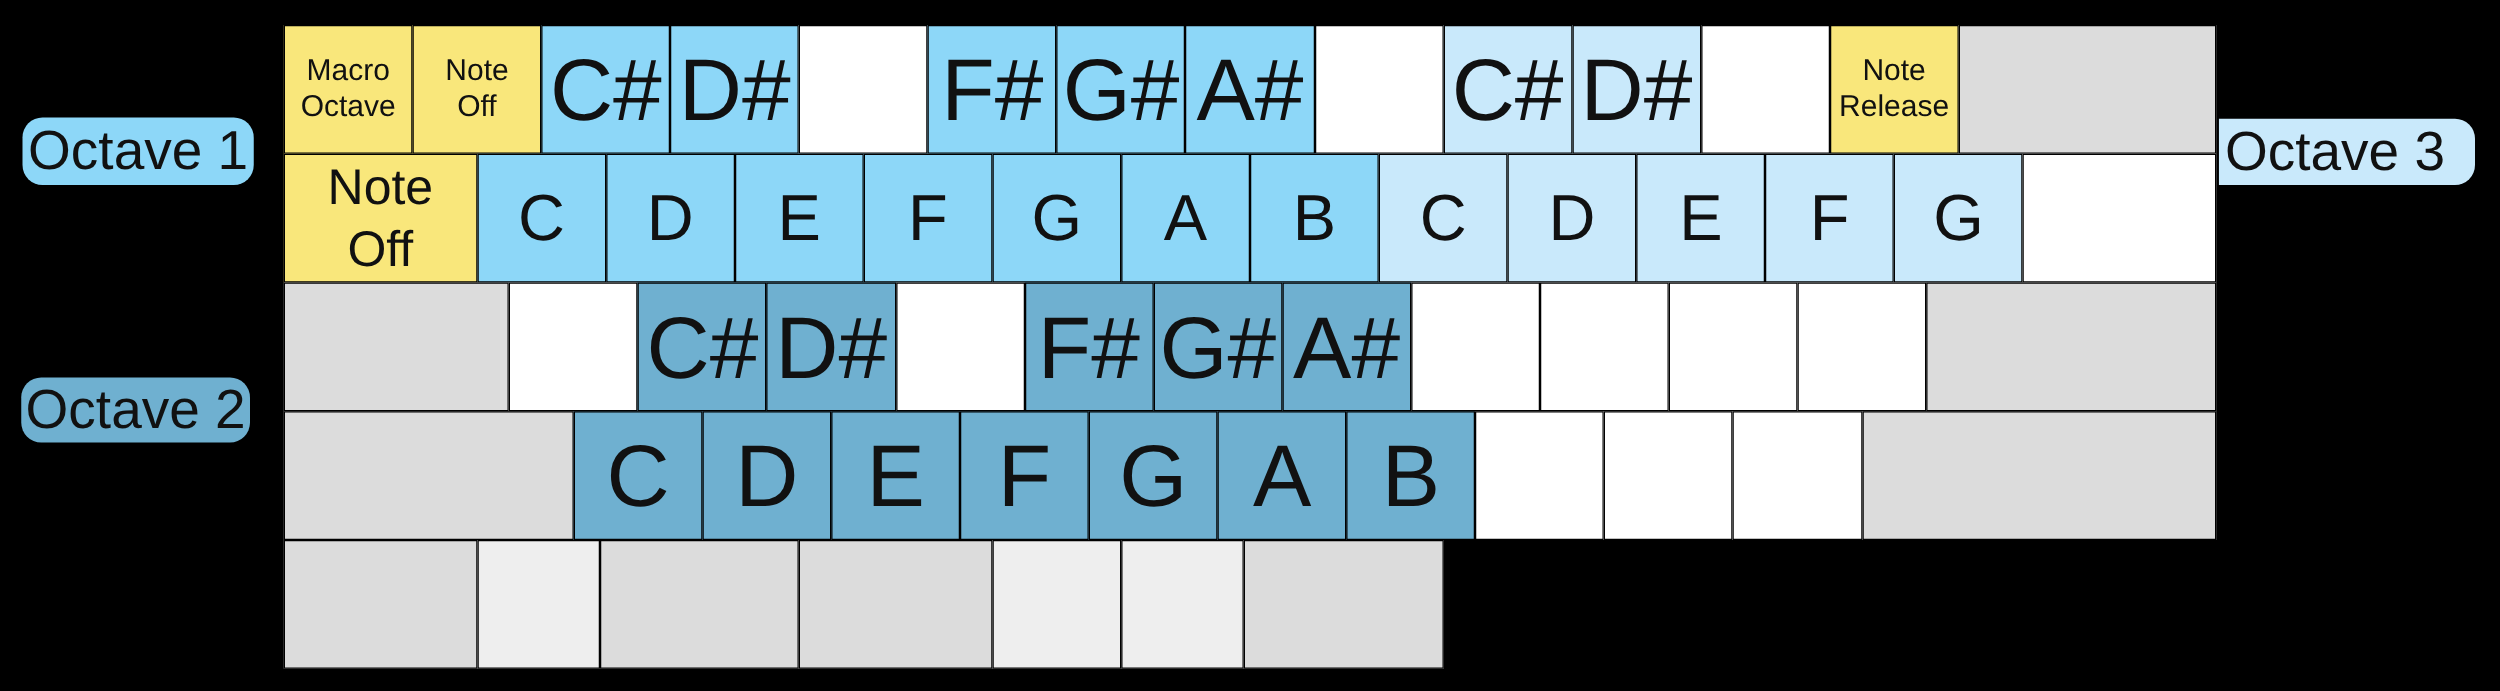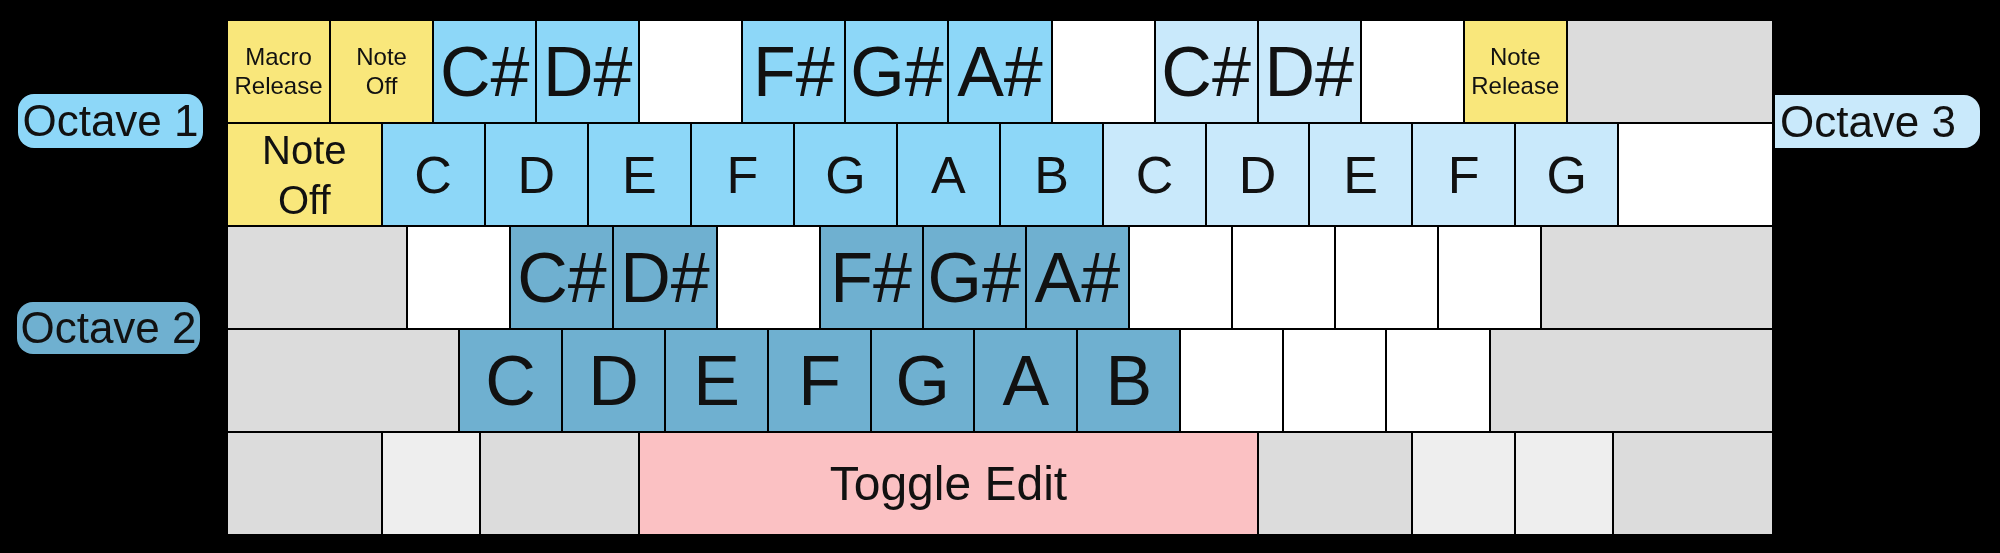--- a/index.html
+++ b/index.html
@@ -49,21 +49,21 @@
 </head>
 <body>
 
 <div class="stage">
   <div class="pill pill-octave2">Octave 1</div>
   <div class="pill pill-octave1">Octave 2</div>
   <div class="pill pill-octave3">Octave 3</div>
   <div class="keyboard" id="keyboard">
       <div class="krow">
         <div class="key c-yellow s-sm" style="width: 6.66667%;">Macro
-Release</div>
+Octave</div>
         <div class="key c-yellow s-sm" style="width: 6.66667%;">Note
 Off</div>
         <div class="key c-sky s-note" style="width: 6.66667%;">C#</div>
         <div class="key c-sky s-note" style="width: 6.66667%;">D#</div>
         <div class="key c-white" style="width: 6.66667%;"></div>
         <div class="key c-sky s-note" style="width: 6.66667%;">F#</div>
         <div class="key c-sky s-note" style="width: 6.66667%;">G#</div>
         <div class="key c-sky s-note" style="width: 6.66667%;">A#</div>
         <div class="key c-white" style="width: 6.66667%;"></div>
         <div class="key c-light s-note" style="width: 6.66667%;">C#</div>
@@ -116,20 +116,19 @@
         <div class="key c-steel s-note" style="width: 6.66667%;">B</div>
         <div class="key c-white" style="width: 6.66667%;"></div>
         <div class="key c-white" style="width: 6.66667%;"></div>
         <div class="key c-white" style="width: 6.66667%;"></div>
         <div class="key c-gray" style="width: 18.3333%;"></div>
       </div>
       <div class="krow">
         <div class="key c-gray" style="width: 10%;"></div>
         <div class="key c-lightgray" style="width: 6.33333%;"></div>
         <div class="key c-gray" style="width: 10.3333%;"></div>
-        <div class="key c-pink s-space" style="width: 40%;">Toggle Edit</div>
         <div class="key c-gray" style="width: 10%;"></div>
         <div class="key c-lightgray" style="width: 6.66667%;"></div>
         <div class="key c-lightgray" style="width: 6.33333%;"></div>
         <div class="key c-gray" style="width: 10.3333%;"></div>
       </div>
     </div>
 </div>
 
 </body></html>

